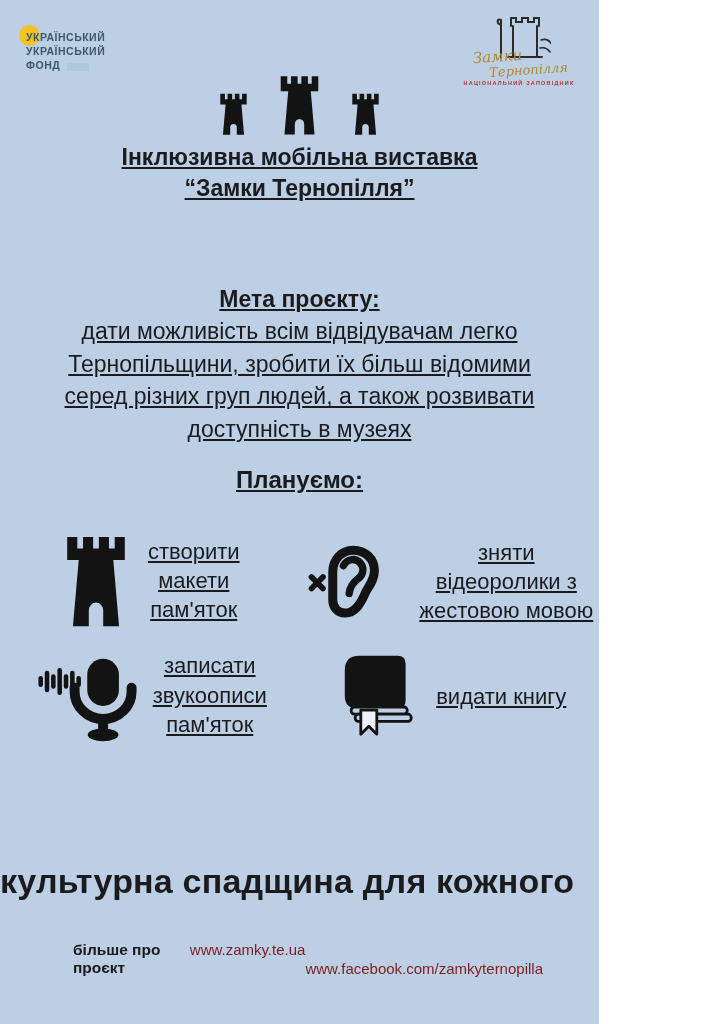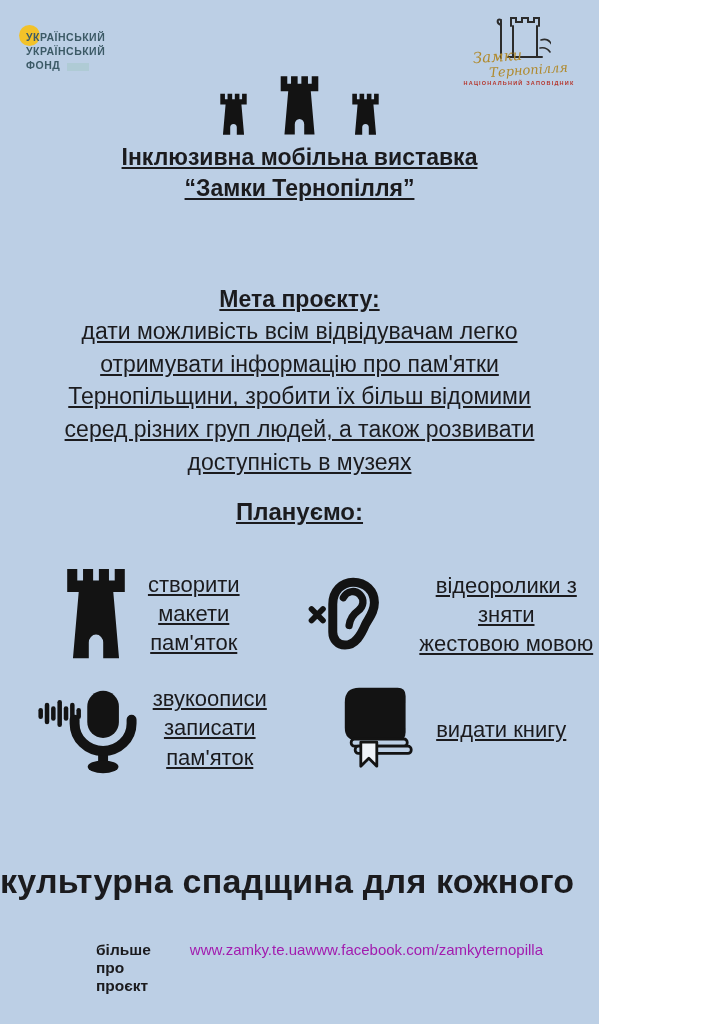--- a/index.html
+++ b/index.html
@@ -31,24 +31,24 @@
   
   .plan-h{margin-top:20px;text-align:center;font-size:24px;font-weight:700;}
   .plan{margin-top:40px;}
   .plan-row{display:flex;margin-bottom:20px;}
   .plan-cell{width:50%;display:flex;justify-content:center;align-items:flex-end;}
   .plan-item{display:flex;align-items:center;gap:16px;}
   .plan-text{font-size:22px;line-height:1.33;text-align:center;}
   .icon{display:block;}
   
   .tagline{position:absolute;left:0;right:0;top:862px;font-size:34px;font-weight:700;letter-spacing:.2px;}
-  .footer{position:absolute;left:96px;right:56px;top:941px;display:flex;justify-content:space-between;align-items:flex-start;}
+  .footer{position:absolute;left:73px;right:56px;top:941px;display:flex;justify-content:space-between;align-items:flex-end;}
   .footer-left{display:flex;gap:14px;align-items:baseline;}
   .footer-label{font-size:15.5px;font-weight:700;}
-  .footer-url{font-size:15px;color:#a21caf;}
+  .footer-url{font-size:15px;color:#7f1d1d;}
 </style>
 </head>
 <body>
 
 <svg width="0" height="0" style="position:absolute">
   <defs>
     <g id="def-castle">
       <path fill="#131313" fill-rule="evenodd" d="
         M10,36 L10,4 L24,4 L24,20 L32,20 L32,4 L46,4 L46,20 L54,20 L54,4 L68,4
         L68,20 L76,20 L76,4 L90,4 L90,36 L74,36 L82,128 L18,128 L26,36 Z
@@ -100,21 +100,20 @@
     </div>
     <div class="title">
       <div>Інклюзивна мобільна виставка</div>
       <div>“Замки Тернопілля”</div>
     </div>
   </div>
 
   <div class="goal">
     <div class="goal-h">Мета проєкту:</div>
     <div class="goal-line">дати можливість всім відвідувачам легко</div>
-    <div class="goal-line">отримувати інформацію про пам'ятки</div>
     <div class="goal-line">Тернопільщини, зробити їх більш відомими</div>
     <div class="goal-line">серед різних груп людей, а також розвивати</div>
     <div class="goal-line">доступність в музеях</div>
   </div>
 
   <div class="plan-h">Плануємо:</div>
 
   <div class="plan">
     <div class="plan-row">
 
@@ -134,22 +133,22 @@
       <div class="plan-cell">
         <div class="plan-item">
           <svg class="icon" width="98" height="92" viewBox="0 0 120 112">
             <g stroke="#131313" fill="none" stroke-linecap="round" stroke-linejoin="round">
               <path stroke-width="7" d="M8,50 L22,64 M22,50 L8,64"></path>
               <path stroke-width="11" d="M34,78 L34,44 C34,28 45,17 59,17 C74,17 85,28 85,42 C85,53 79,60 74,69 C69,81 62,94 49,94 C40,94 34,87 34,78 Z"></path>
               <path stroke-width="9" d="M47,36 C51,28 61,26 67,32 C73,38 72,47 65,52 C58,57 55,62 54,70"></path>
             </g>
           </svg>
           <div class="plan-text">
+            <div>зняти</div>
             <div>відеоролики з</div>
-            <div>зняти</div>
             <div>жестовою мовою</div>
           </div>
         </div>
       </div>
     </div>
 
     <div class="plan-row">
 
       <div class="plan-cell">
         <div class="plan-item">
@@ -162,22 +161,22 @@
               <rect x="34" y="29" width="5" height="16" rx="2.5"></rect>
               <rect x="41" y="25" width="5" height="24" rx="2.5"></rect>
               <rect x="48" y="31" width="5" height="12" rx="2.5"></rect>
               <rect x="60" y="12" width="35" height="52" rx="17.5"></rect>
               <rect x="72" y="78" width="11" height="15"></rect>
               <ellipse cx="77.5" cy="96" rx="17" ry="7"></ellipse>
             </g>
             <path fill="none" stroke="#131313" stroke-width="11" stroke-linecap="round" d="M46,44 v4 a31,30 0 0 0 63,0 v-4"></path>
           </svg>
           <div class="plan-text">
+            <div>записати</div>
             <div>звукоописи</div>
-            <div>записати</div>
             <div>пам'яток</div>
           </div>
         </div>
       </div>
 
       <div class="plan-cell">
         <div class="plan-item">
           <svg class="icon" width="88" height="92" viewBox="0 0 110 115">
             <path fill="#131313" d="M34,6 H82 Q92,6 92,16 V62 Q92,72 82,72 H32 Q16,72 16,56 V24 Q16,6 34,6 Z"></path>
             <g fill="#bccfe5" stroke="#131313" stroke-width="3.5">

